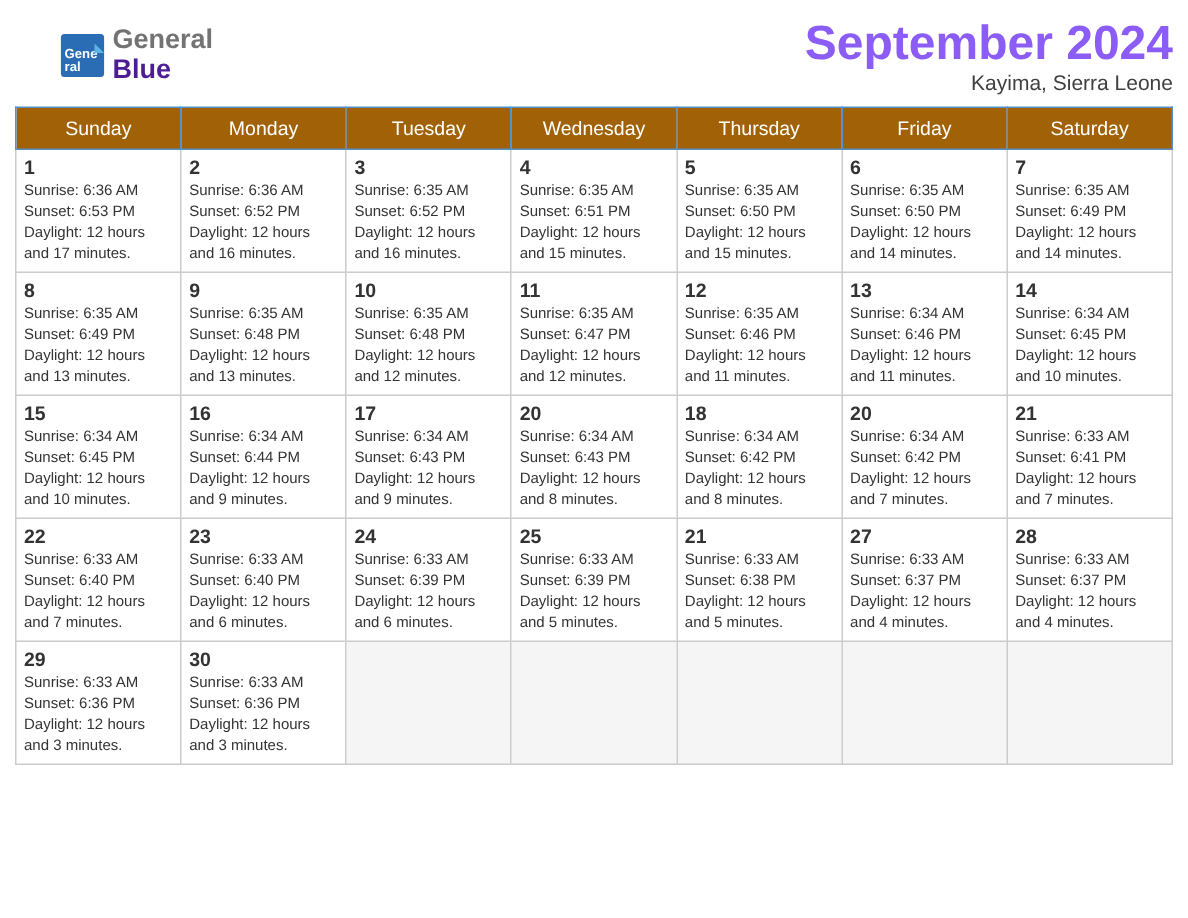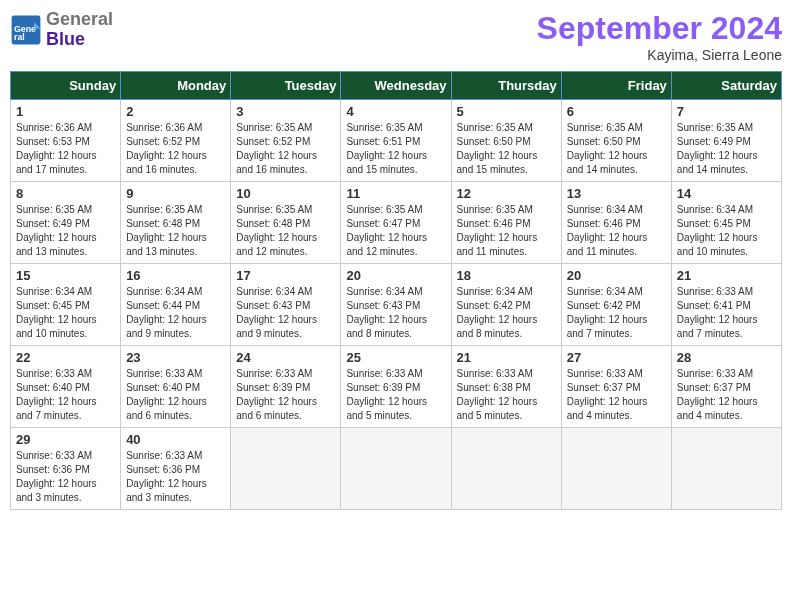--- a/index.html
+++ b/index.html
@@ -6,22 +6,23 @@
     body {
       font-family: Arial, sans-serif;
       background: #fff;
       width: 792px;
       min-height: 612px;
       padding: 10px;
     }
     .header {
       display: flex;
       justify-content: space-between;
-      align-items: flex-start;
+      align-items: center;
       margin-bottom: 8px;
+      margin-left: 29px;
     }
     .logo {
       display: flex;
       align-items: center;
       gap: 4px;
     }
     .logo-text {
       font-size: 18px;
       font-weight: bold;
       color: #333;
@@ -45,26 +46,26 @@
     .subtitle {
       font-size: 14px;
       color: #404040;
     }
     table {
       width: 100%;
       border-collapse: collapse;
       table-layout: fixed;
     }
     th {
-      background-color: #14532d;
+      background-color: #a16207;
       color: #fff;
       font-size: 13px;
-      font-weight: bold;
+      font-weight: normal;
       padding: 6px 4px;
-      text-align: right;
+      text-align: center;
       border: 1px solid #5590cc;
     }
     td {
       border: 1px solid #ccc;
       vertical-align: top;
       padding: 4px 5px;
       font-size: 10.5px;
       color: #333;
       background: #fff;
       min-height: 70px;
@@ -243,21 +244,21 @@
           <span class="day-num">28</span>
 <div class="day-info">Sunrise: 6:33 AM<br>Sunset: 6:37 PM<br>Daylight: 12 hours and 4 minutes.</div>
         </td>
       </tr>
       <tr>
         <td>
           <span class="day-num">29</span>
 <div class="day-info">Sunrise: 6:33 AM<br>Sunset: 6:36 PM<br>Daylight: 12 hours and 3 minutes.</div>
         </td>
         <td>
-          <span class="day-num">40</span>
+          <span class="day-num">30</span>
 <div class="day-info">Sunrise: 6:33 AM<br>Sunset: 6:36 PM<br>Daylight: 12 hours and 3 minutes.</div>
         </td>
         <td class="empty"></td>
         <td class="empty"></td>
         <td class="empty"></td>
         <td class="empty"></td>
         <td class="empty"></td>
       </tr>
     </tbody>
 </table>

